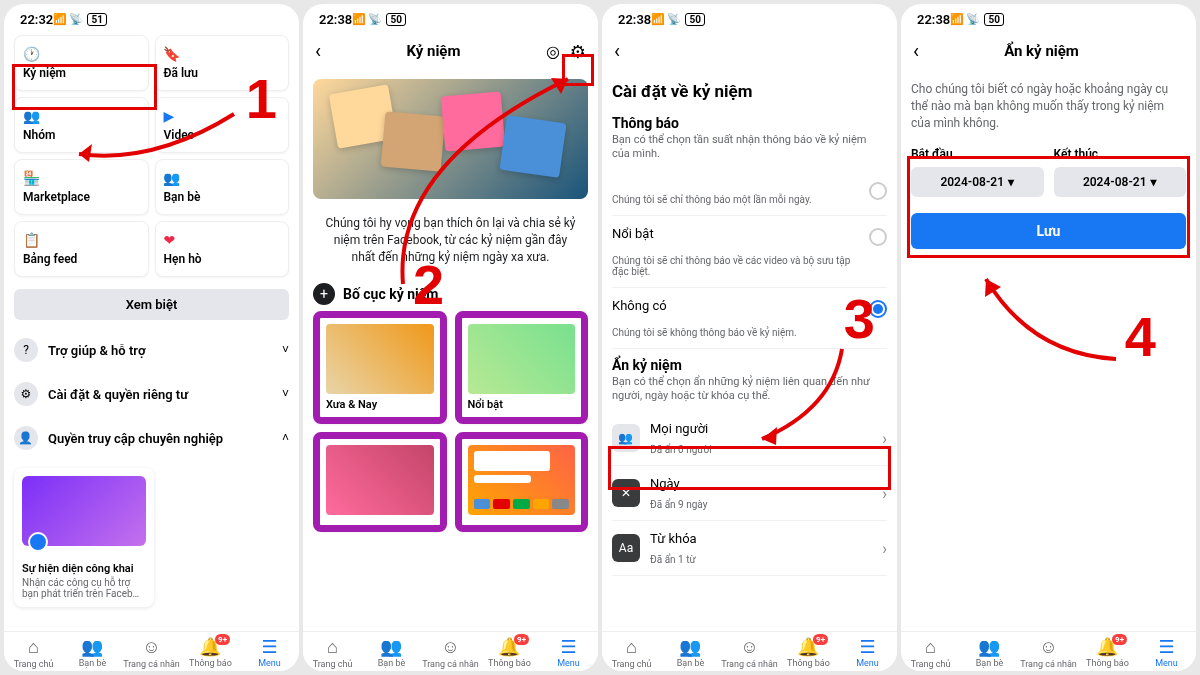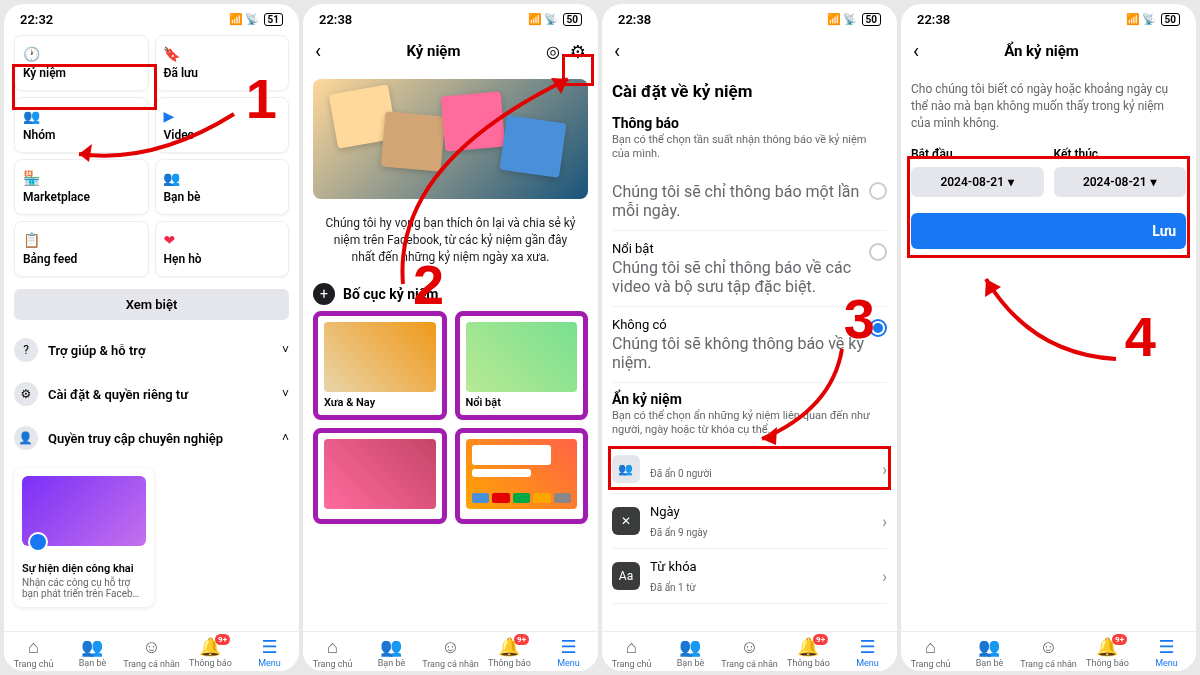--- a/index.html
+++ b/index.html
@@ -1,18 +1,18 @@
 <!DOCTYPE html>
 <html><head>
 <meta charset="utf-8">
 <style>
 *{margin:0;padding:0;box-sizing:border-box;font-family:-apple-system,BlinkMacSystemFont,'Segoe UI',Roboto,sans-serif}
 body{background:#e8e8e8;width:1200px;height:675px;display:flex;gap:4px;padding:4px;position:relative}
 .phone{background:#fff;flex:1;border-radius:20px;overflow:hidden;display:flex;flex-direction:column;position:relative}
-.status-bar{display:flex;justify-content:space-between;align-items:center;padding:8px 16px 4px;font-size:13px;font-weight:600}
+.status-bar{display:flex;align-items:center;padding:8px 16px 4px;font-size:13px;font-weight:600}
 .status-icons{display:flex;gap:4px;align-items:center;font-size:11px}
 .battery-box{border:1px solid #000;border-radius:3px;padding:0 3px;font-size:10px;font-weight:700}
 .header{display:flex;align-items:center;padding:8px 12px;position:relative}
 .header-title{flex:1;text-align:center;font-weight:700;font-size:15px}
 .back-chevron{font-size:20px;font-weight:400;cursor:pointer}
 .gear-icon{font-size:18px}
 .content{flex:1;overflow:hidden;padding:0 10px}
 .tile-grid{display:grid;grid-template-columns:1fr 1fr;gap:6px;padding:4px 0}
 .tile{background:#fff;border:1px solid #eee;border-radius:8px;padding:10px 8px;box-shadow:0 1px 2px rgba(0,0,0,0.05)}
 .tile-icon{font-size:14px;margin-bottom:4px}
@@ -32,52 +32,52 @@
 .tab-item.active{color:#1877f2}
 .tab-item-icon{font-size:18px;display:block;margin-bottom:1px}
 .badge{position:absolute;top:-2px;right:10px;background:#fa3e3e;color:#fff;font-size:8px;padding:1px 3px;border-radius:8px;font-weight:700}
 .hero-img{height:120px;background:linear-gradient(135deg,#ffd89b,#19547b);border-radius:8px;margin:8px 0;position:relative;overflow:hidden}
 .hero-photo{position:absolute;width:60px;height:55px;background:#fff;border-radius:4px;box-shadow:0 2px 6px rgba(0,0,0,0.2)}
 .desc-text{font-size:12px;color:#1c1e21;text-align:center;padding:8px 10px;line-height:1.4}
 .section-head{display:flex;align-items:center;padding:10px 0 6px}
 .plus-circle{width:22px;height:22px;background:#1c1e21;color:#fff;border-radius:11px;display:flex;align-items:center;justify-content:center;font-size:14px;margin-right:8px}
 .section-title{font-size:14px;font-weight:700}
 .layout-grid{display:grid;grid-template-columns:1fr 1fr;gap:8px}
-.layout-card{background:#fff;border:5px solid #a21caf;border-radius:8px;padding:6px;box-shadow:0 1px 2px rgba(0,0,0,0.05)}
+.layout-card{background:#fff;border:7px solid #a21caf;border-radius:8px;padding:6px;box-shadow:0 1px 2px rgba(0,0,0,0.05)}
 .layout-card-img{height:70px;border-radius:4px;margin-bottom:4px}
 .img-a{background:linear-gradient(45deg,#e8d5a8,#f09819)}
 .img-b{background:linear-gradient(45deg,#b8e994,#78e08f)}
 .img-c{background:linear-gradient(45deg,#ff6b9d,#c44569)}
 .img-d{background:linear-gradient(45deg,#ffa500,#ff6347);display:flex;flex-direction:column;justify-content:space-between;padding:6px}
 .img-d-bars{display:flex;gap:3px;margin-top:auto}
 .img-d-bar{flex:1;height:10px;border-radius:2px}
 .layout-card-label{font-size:11px;font-weight:600}
 .settings-h1{font-size:17px;font-weight:700;padding:10px 0 6px}
 .settings-h2{font-size:14px;font-weight:700;padding:8px 0 2px}
 .settings-sub{font-size:11px;color:#65676b;padding-bottom:8px;line-height:1.3}
 .radio-row{display:flex;align-items:flex-start;padding:10px 0;border-bottom:1px solid #f0f0f0}
 .radio-content{flex:1}
 .radio-label{font-size:13px;font-weight:400}
-.radio-sub{font-size:16px;color:#65676b;margin-top:2px}
+.radio-sub{font-size:10px;color:#65676b;margin-top:14px}
 .radio{width:18px;height:18px;border:2px solid #ccc;border-radius:9px;margin-top:2px}
 .radio.selected{border-color:#1877f2;display:flex;align-items:center;justify-content:center}
 .radio.selected::after{content:'';width:10px;height:10px;background:#1877f2;border-radius:5px}
 .action-row{display:flex;align-items:center;padding:10px 0;border-bottom:1px solid #f0f0f0}
 .action-icon{width:28px;height:28px;background:#3a3b3c;color:#fff;border-radius:6px;margin-right:10px;display:flex;align-items:center;justify-content:center;font-size:12px}
 .action-icon.light{background:#e4e6eb;color:#1c1e21}
 .action-content{flex:1}
 .action-label{font-size:13px;font-weight:400}
 .action-sub{font-size:10px;color:#65676b;margin-top:8px}
 .chevron-right{color:#888;font-size:16px}
 .help-text{font-size:12px;color:#65676b;padding:10px 0;line-height:1.4}
 .date-section{display:flex;gap:10px;padding:6px 0}
 .date-col{flex:1}
 .date-label{font-size:12px;font-weight:600;margin-bottom:6px;display:block}
 .date-picker{background:#e4e6eb;border-radius:6px;padding:8px 10px;font-size:12px;font-weight:600;text-align:center;display:flex;align-items:center;justify-content:center;gap:4px}
-.save-btn{background:#1877f2;color:#fff;border-radius:6px;padding:10px;text-align:right;font-size:14px;font-weight:700;margin-top:10px}
+.save-btn{background:#1877f2;color:#fff;border-radius:6px;padding:10px;text-align:center;font-size:14px;font-weight:700;margin-top:10px}
 .red-box{position:absolute;border:3px solid #e30000;pointer-events:none;z-index:10}
 .red-number{position:absolute;color:#e30000;font-size:56px;font-weight:700;z-index:11;font-family:Arial}
 .arrow-svg{position:absolute;z-index:11;pointer-events:none}
 </style>
 </head>
 <body>
 
 <div class="phone">
   <div class="status-bar">
     <span>22:32</span>
@@ -257,20 +257,21 @@
           </div>
           <div class="radio selected"></div>
         </div>
       </div>
     <div class="settings-h2">Ẩn kỷ niệm</div>
     <div class="settings-sub">Bạn có thể chọn ẩn những kỷ niệm liên quan đến như người, ngày hoặc từ khóa cụ thể.</div>
     <div id="actions3">
         <div class="action-row">
           <div class="action-icon light">👥</div>
           <div class="action-content">
+            <div class="action-label">Mọi người</div>
             <div class="action-sub">Đã ẩn 0 người</div>
           </div>
           <span class="chevron-right">›</span>
         </div>
         <div class="action-row">
           <div class="action-icon">✕</div>
           <div class="action-content">
             <div class="action-label">Ngày</div>
             <div class="action-sub">Đã ẩn 9 ngày</div>
           </div>

